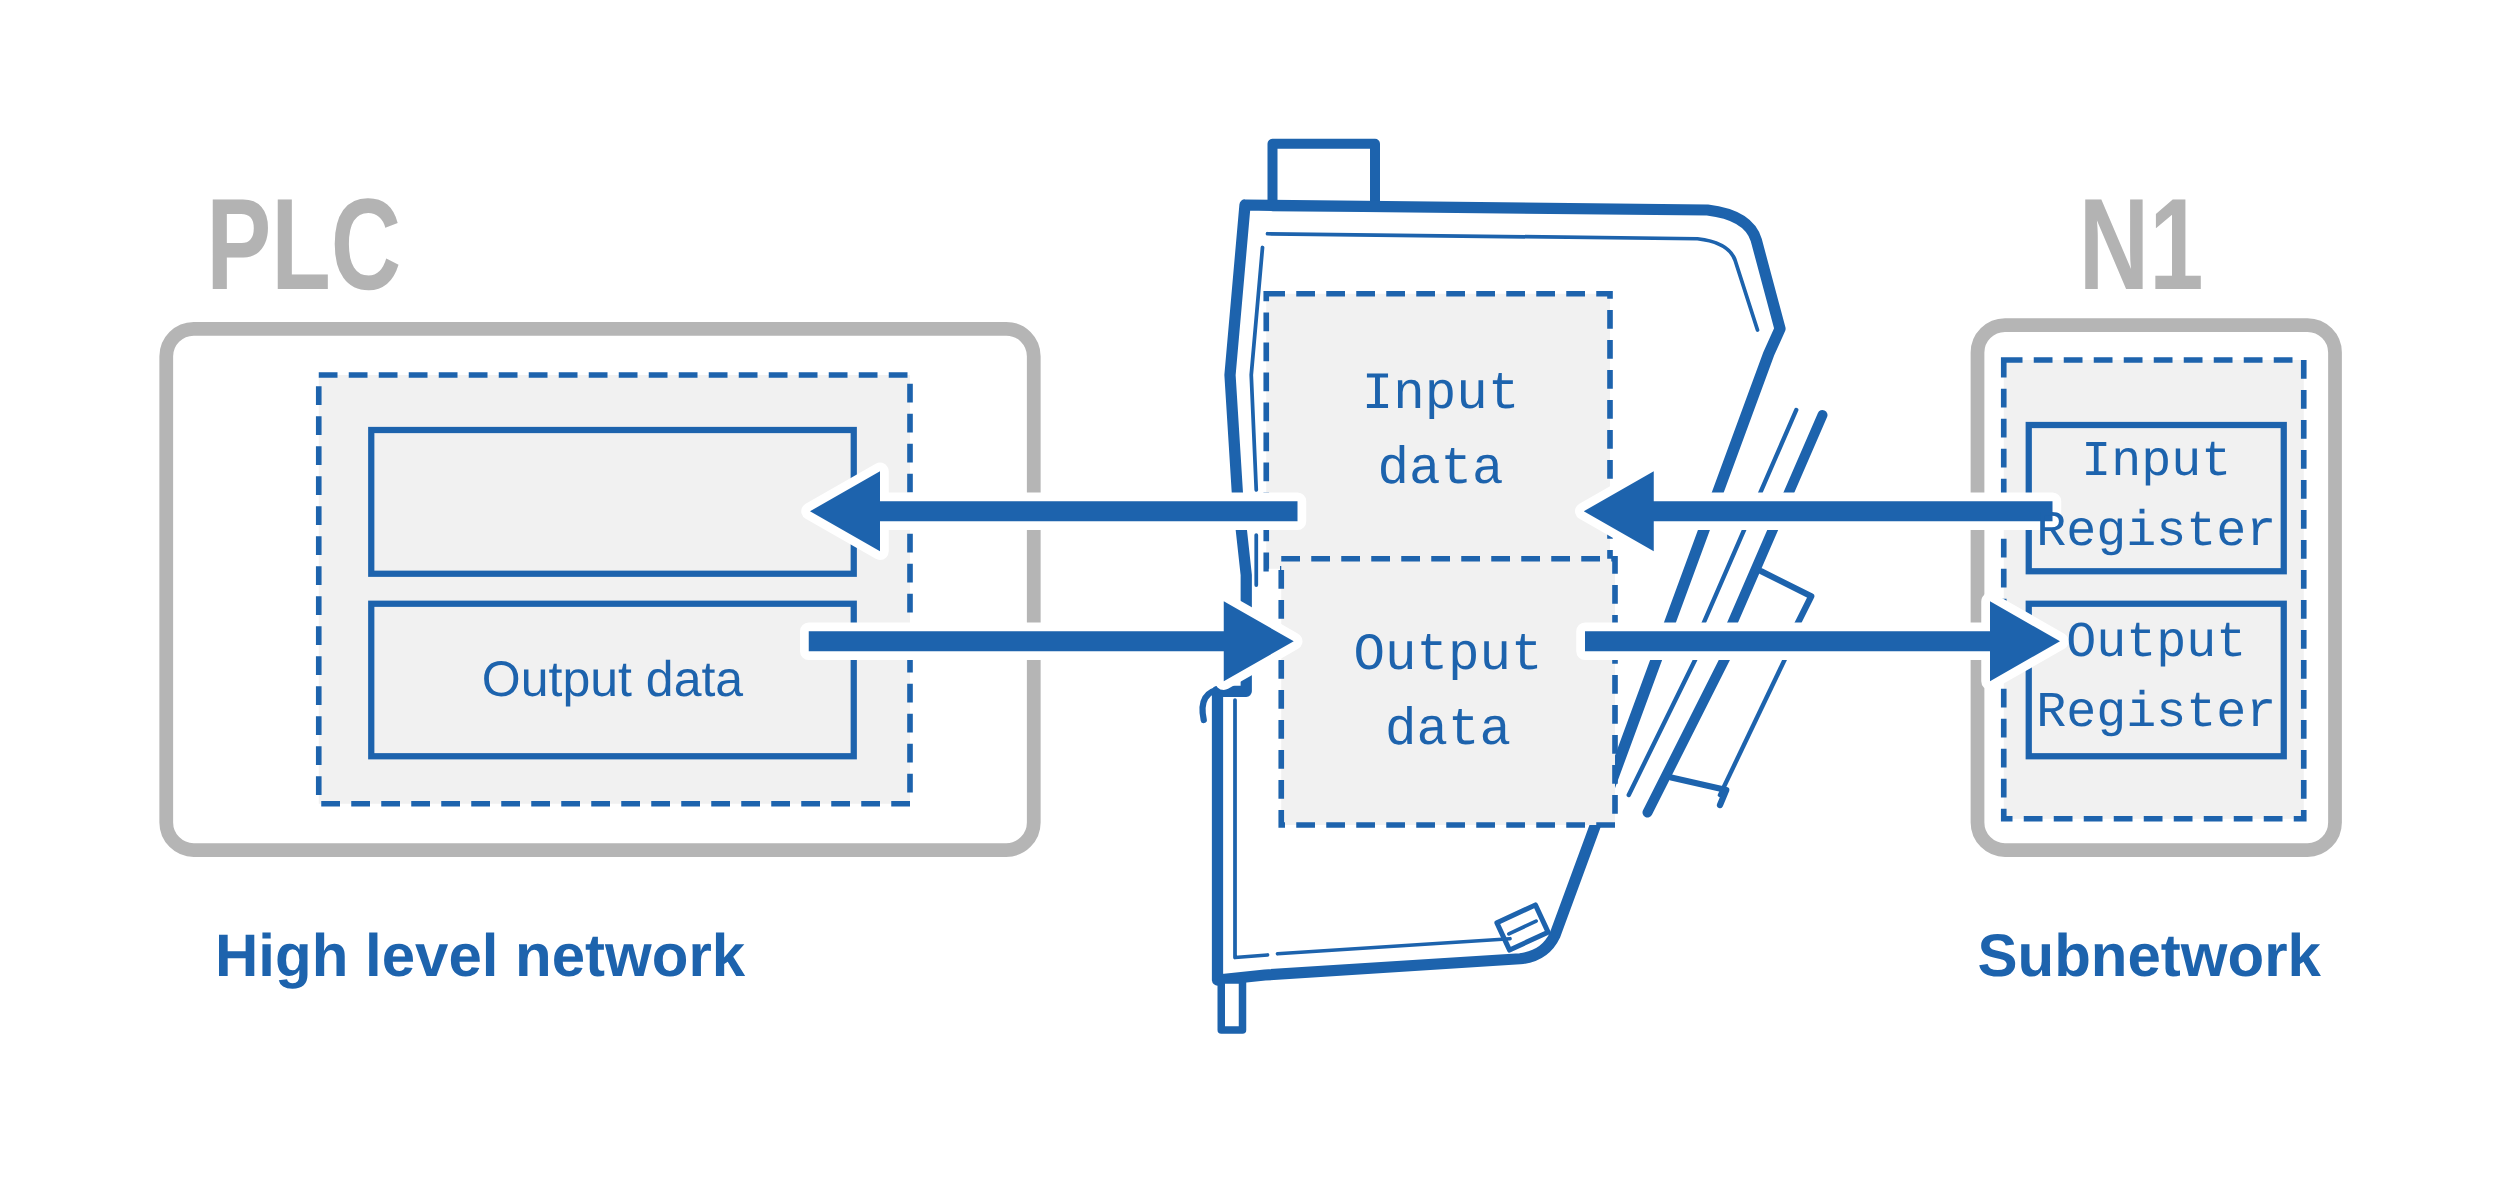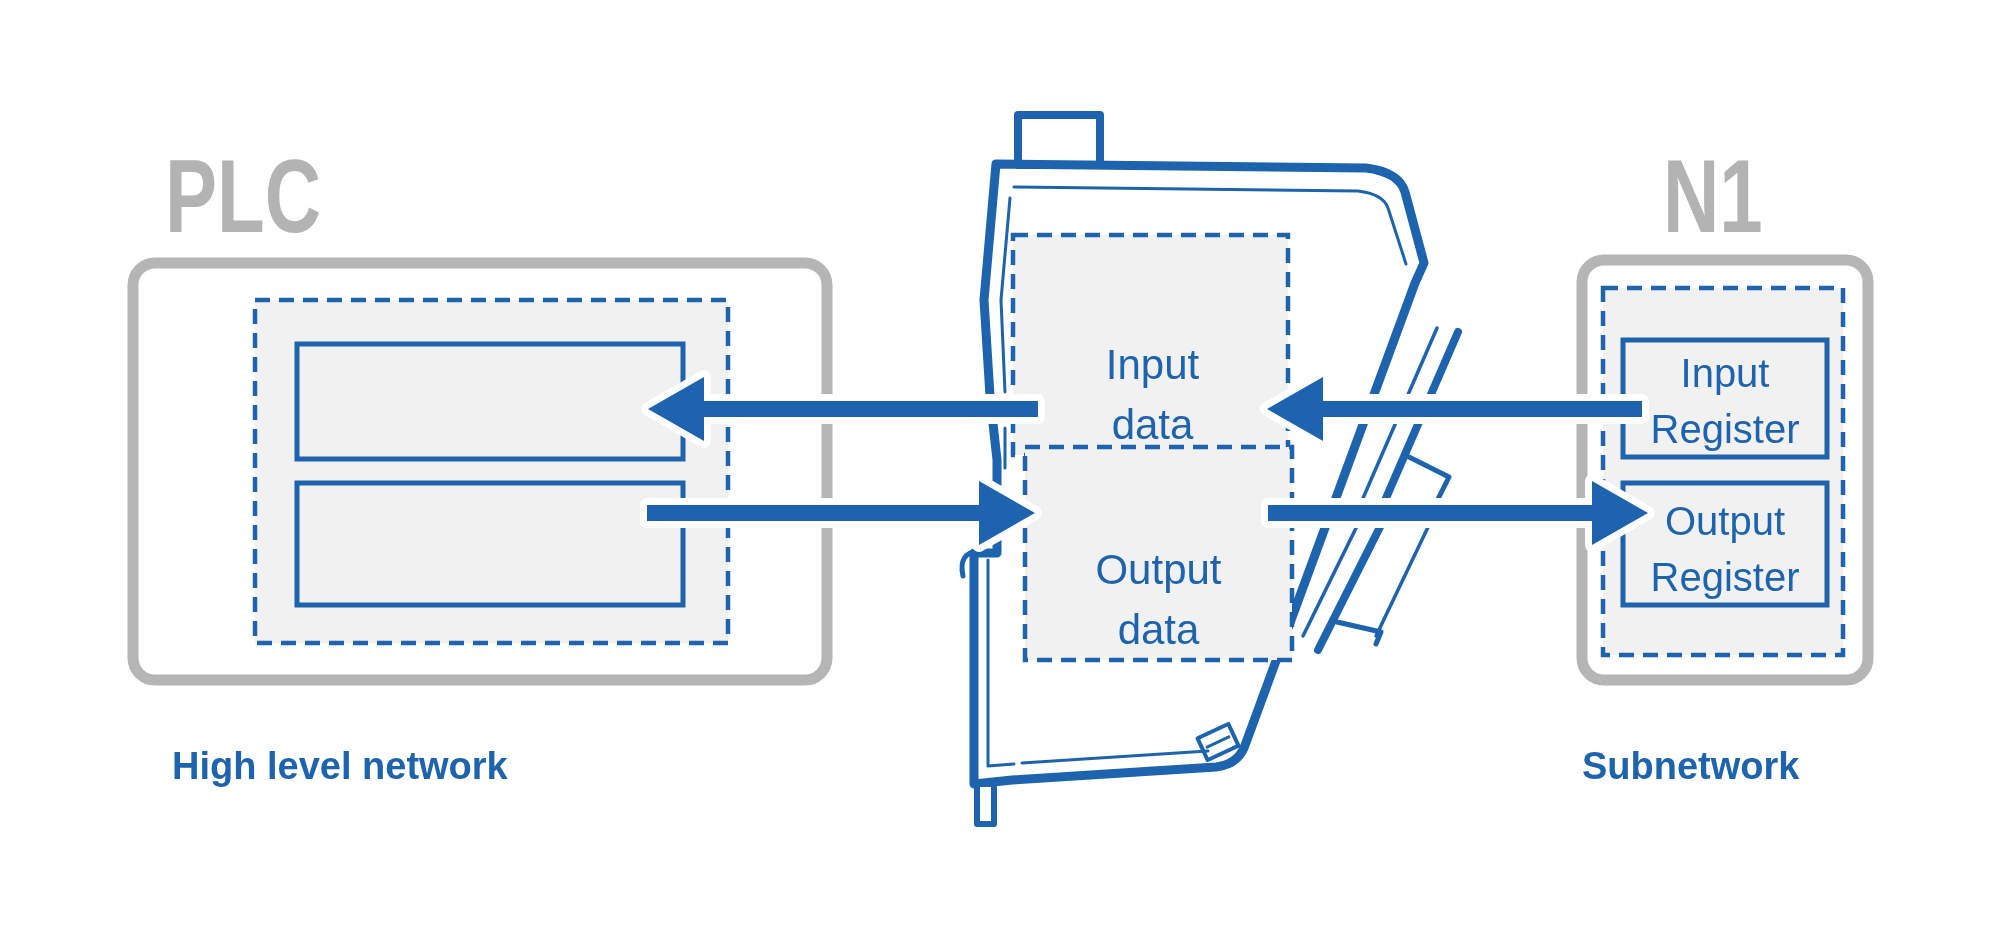--- a/index.html
+++ b/index.html
@@ -18,23 +18,23 @@
     position:absolute;display:flex;align-items:center;justify-content:center;
     text-align:center;color:var(--blue);font-size:40px;line-height:56px;
     white-space:pre;pointer-events:none;
   }
   .lbl.mid{font-size:42px;line-height:60px;}
   .big-title{
     position:absolute;color:var(--gray-text);font-weight:700;font-size:104px;line-height:88px;
     transform:scaleX(0.75);transform-origin:left top;letter-spacing:0px;white-space:nowrap;
   }
   .net-label{
-    position:absolute;color:var(--blue);font-weight:700;font-size:38px;line-height:56px;white-space:nowrap;
+    position:absolute;color:var(--blue);font-weight:700;font-size:48px;line-height:56px;white-space:nowrap;
   }
-  .stack{display:flex;flex-direction:column;align-items:center;justify-content:flex-end;}
+  .stack{display:flex;flex-direction:column;align-items:center;justify-content:center;font-family:Liberation Mono, monospace;}
 </style>
 </head>
 <body>
 
 <div class="canvas">
 
   <svg class="layer" width="2008" height="945" viewBox="0 0 2008 945">
 
     <g stroke="#1d63ad" fill="none" stroke-linejoin="round" stroke-linecap="round">
 
@@ -98,20 +98,21 @@
         <polygon points="1267,409 1323,377 1323,401 1642,401 1642,417 1323,417 1323,441"></polygon>
         <polygon points="1035,513 979,481 979,505 647,505 647,521 979,521 979,545"></polygon>
         <polygon points="1648,513 1592,481 1592,505 1268,505 1268,521 1592,521 1592,545"></polygon>
       </g>
     </g>
   </svg>
 
   <div class="big-title" style="left:165px;top:152px;">PLC</div>
   <div class="big-title" style="left:1663px;top:152px;">N1</div>
 
+  <div class="lbl" style="left:297px;top:483px;width:386px;height:122px;">Output data</div>
 
   <div class="lbl mid stack" style="left:1013px;top:235px;width:279px;height:220px;">
     <span>Input</span>
     <span>data</span>
   </div>
   <div class="lbl mid stack" style="left:1025px;top:447px;width:267px;height:213px;">
     <span>Output</span>
     <span>data</span>
   </div>
 

